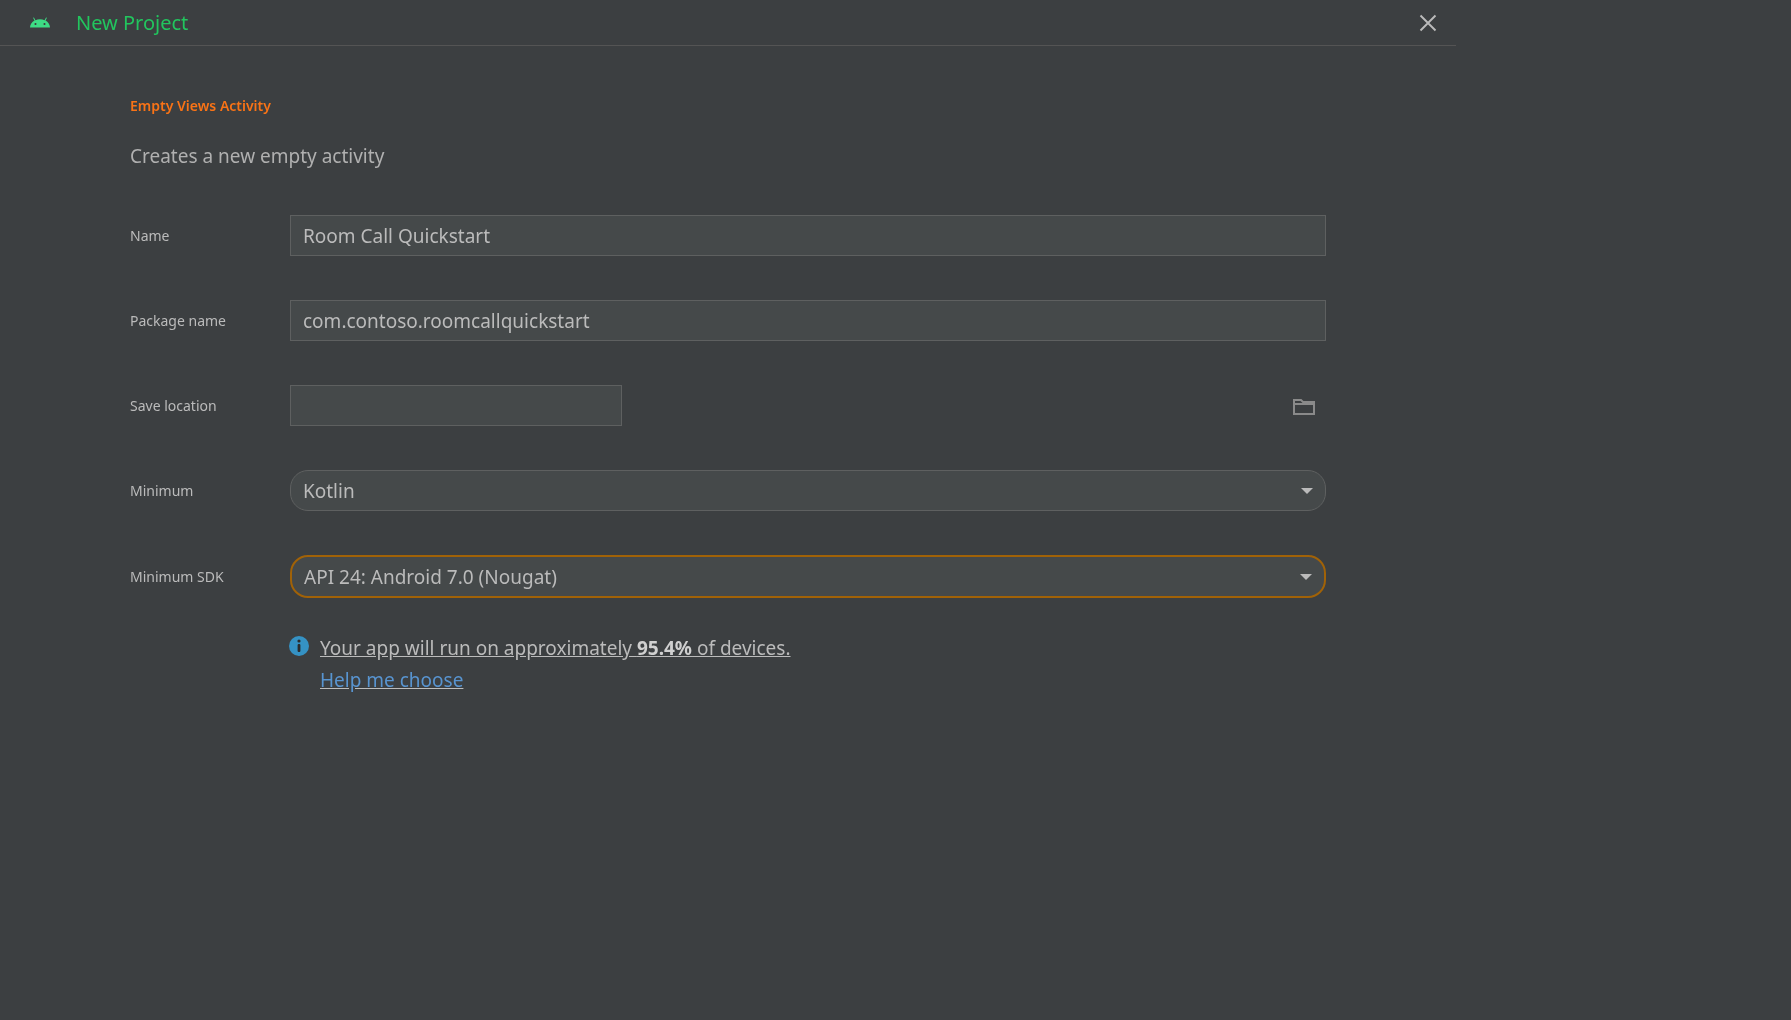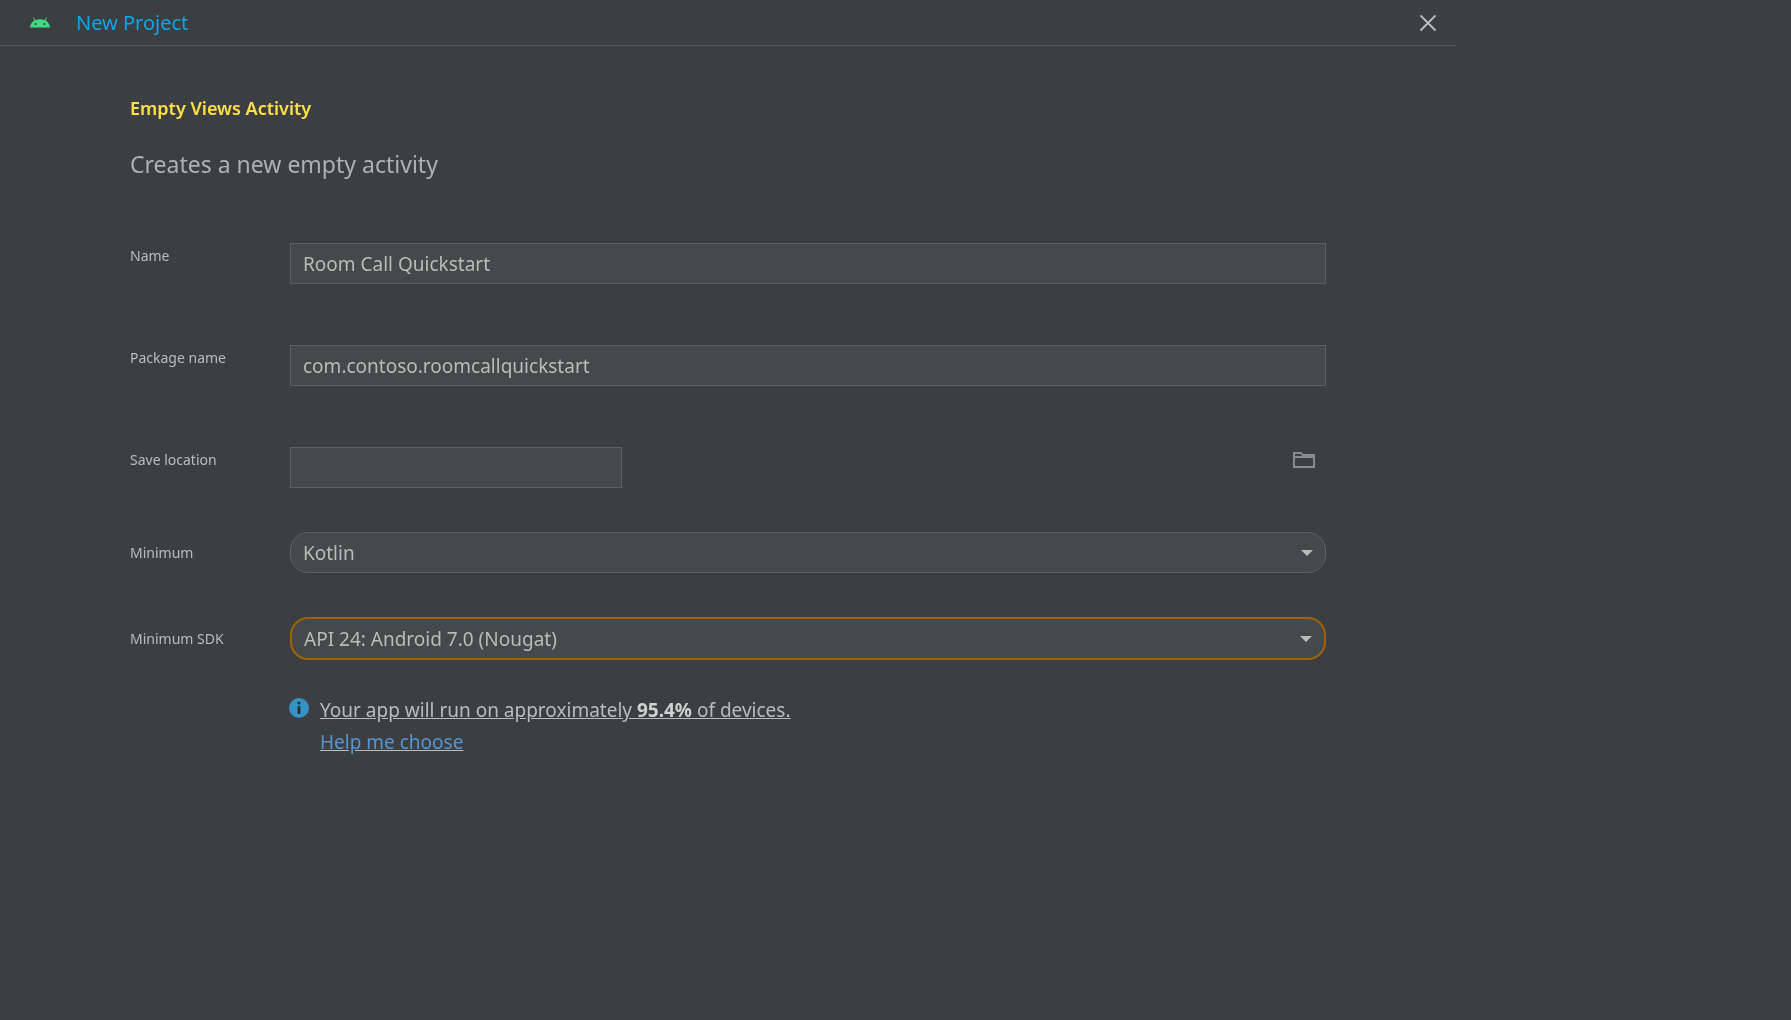--- a/index.html
+++ b/index.html
@@ -27,21 +27,21 @@
     }
 
     .android-icon {
       width: 24px;
       height: 24px;
       margin-right: 24px;
     }
 
     .title-text {
       font-size: 20px;
-      color: #0ea5e9;
+      color: #22c55e;
     }
 
     .close-btn {
       position: absolute;
       right: 18px;
       top: 50%;
       transform: translateY(-50%);
       width: 20px;
       height: 20px;
       color: #bbbbbb;
@@ -49,28 +49,28 @@
       display: flex;
       align-items: center;
       justify-content: center;
     }
 
     .content {
       padding: 50px 130px;
     }
 
     .heading {
-      font-size: 18px;
+      font-size: 14px;
       font-weight: 600;
-      color: #fde047;
+      color: #f97316;
       margin-bottom: 28px;
     }
 
     .subheading {
-      font-size: 23px;
+      font-size: 19px;
       color: #b0b0b0;
       margin-bottom: 46px;
     }
 
     .form-row {
       display: flex;
       align-items: center;
       margin-bottom: 44px;
     }
 
@@ -90,21 +90,20 @@
       font-size: 19px;
       color: #bbbbbb;
       font-family: inherit;
       position: relative;
       display: flex;
       align-items: center;
     }
 
     input.form-control {
       outline: none;
-      margin-top: 17px;
     }
 
     .form-control.with-folder {
       padding-right: 44px;
     }
 
     .folder-icon {
       position: absolute;
       right: 10px;
       top: 50%;

